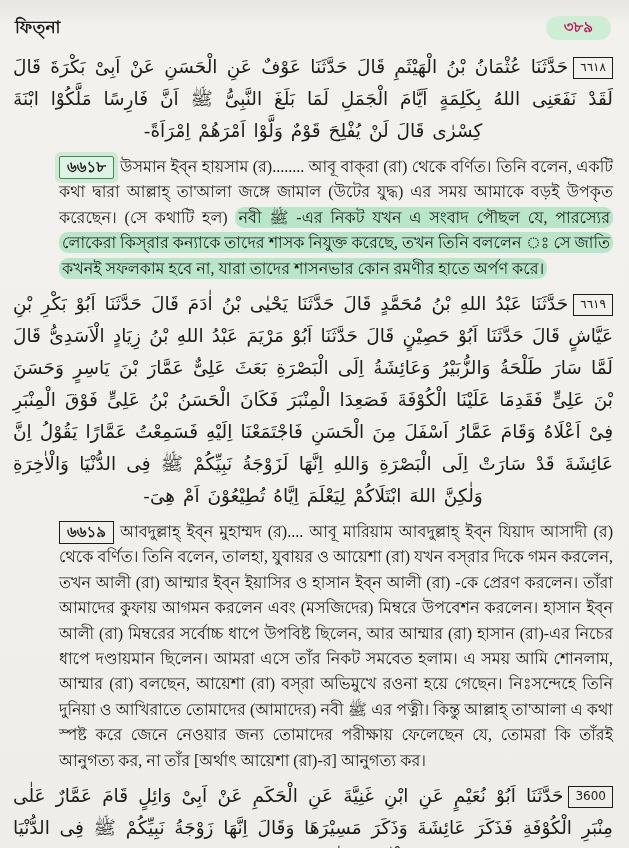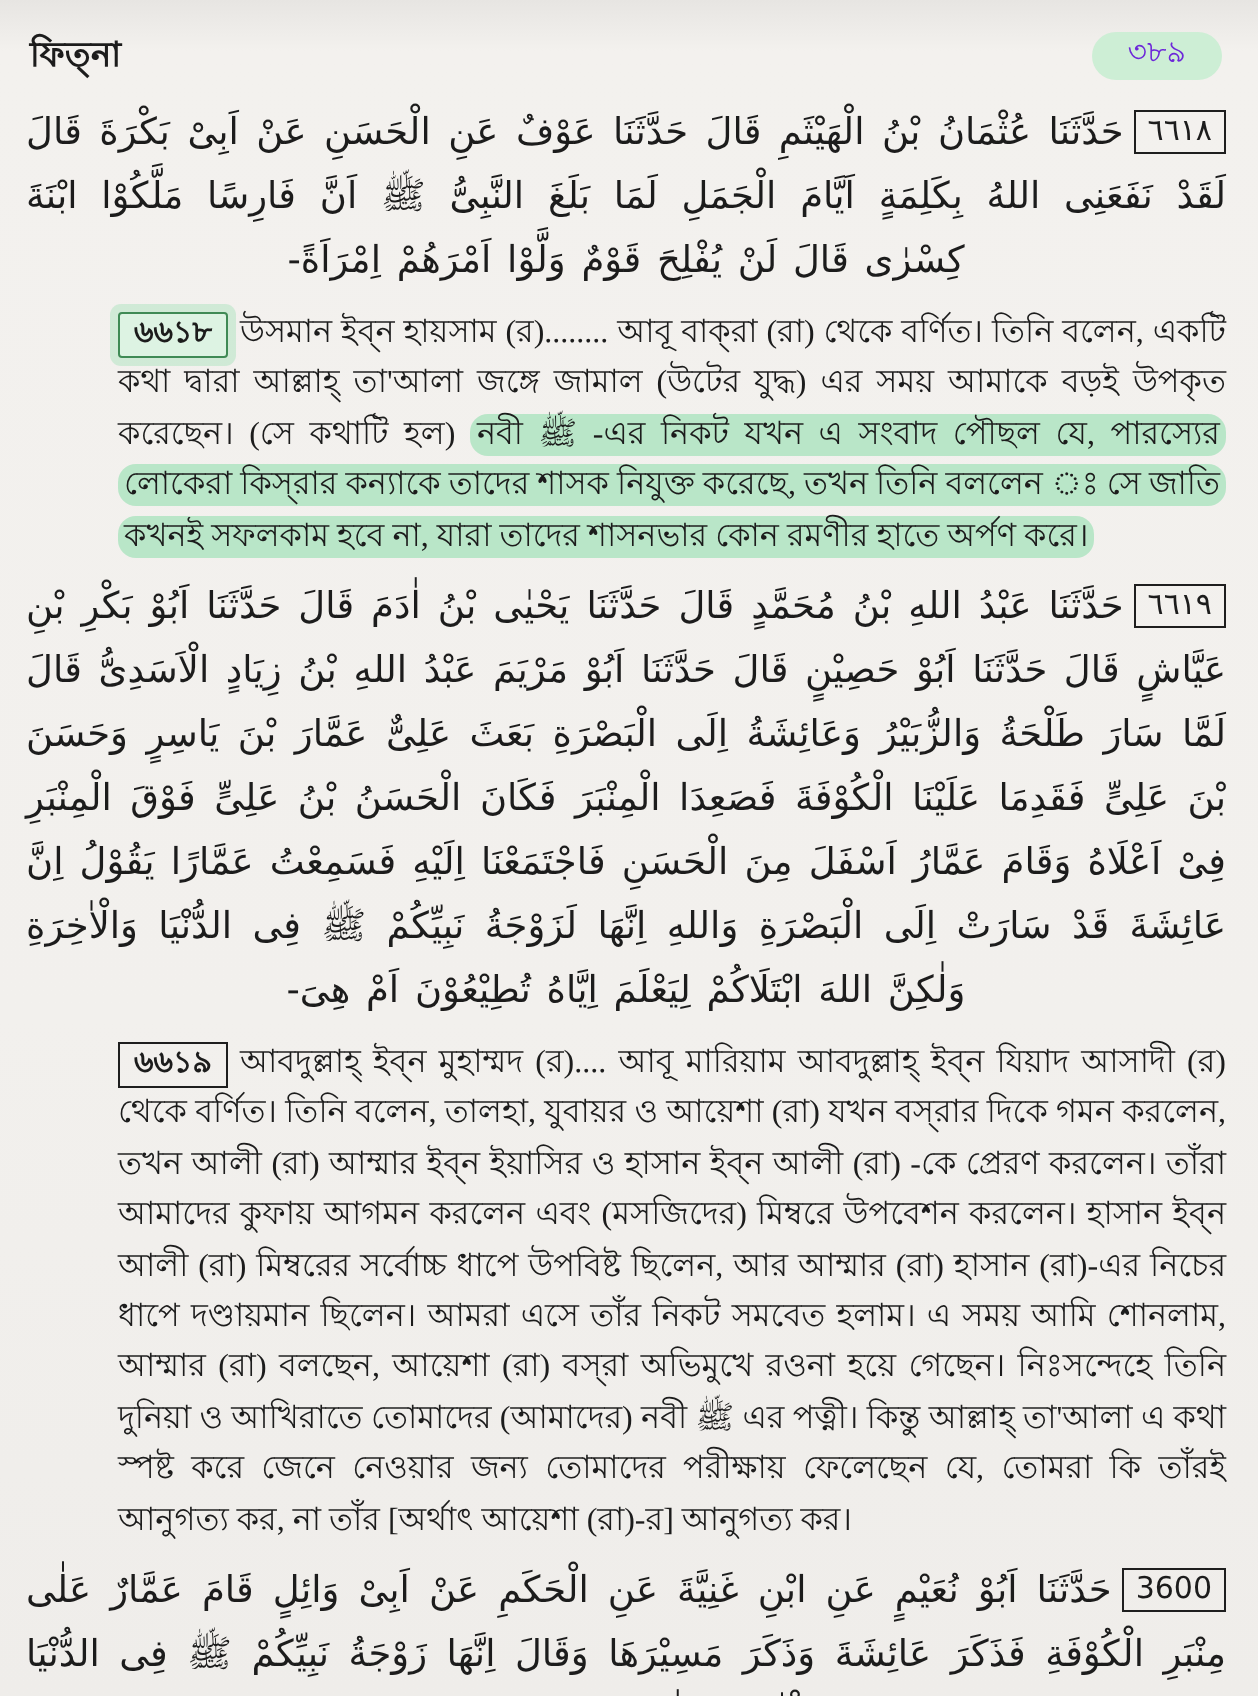--- a/index.html
+++ b/index.html
@@ -24,23 +24,23 @@
     padding: 2px 2px 0 2px;
     height: 34px;
   }
   .book-title {
     font-size: 17px;
     font-weight: bold;
     letter-spacing: 0.2px;
   }
   .page-badge {
     background: #cdeed5;
-    color: #6d28d9;
+    color: #be185d;
     font-size: 15px;
-    font-weight: normal;
+    font-weight: bold;
     border-radius: 16px;
     padding: 4px 18px 5px 18px;
     line-height: 1;
   }
   
   .arabic {
     direction: rtl;
     unicode-bidi: embed;
     text-align: justify;
     text-align-last: center;
@@ -48,21 +48,21 @@
     font-size: 18.5px;
     line-height: 32px;
     word-spacing: 2px;
     margin-top: 7px;
   }
   .num-box {
     display: inline-block;
     direction: ltr;
     unicode-bidi: embed;
     border: 1.6px solid #1e1e1e;
-    font-size: 15px;
+    font-size: 12px;
     line-height: 19px;
     padding: 0 6px 1px 6px;
     margin-left: 5px;
     vertical-align: 2px;
     background: transparent;
   }
   
   .bangla {
     text-align: justify;
     font-size: 16px;

